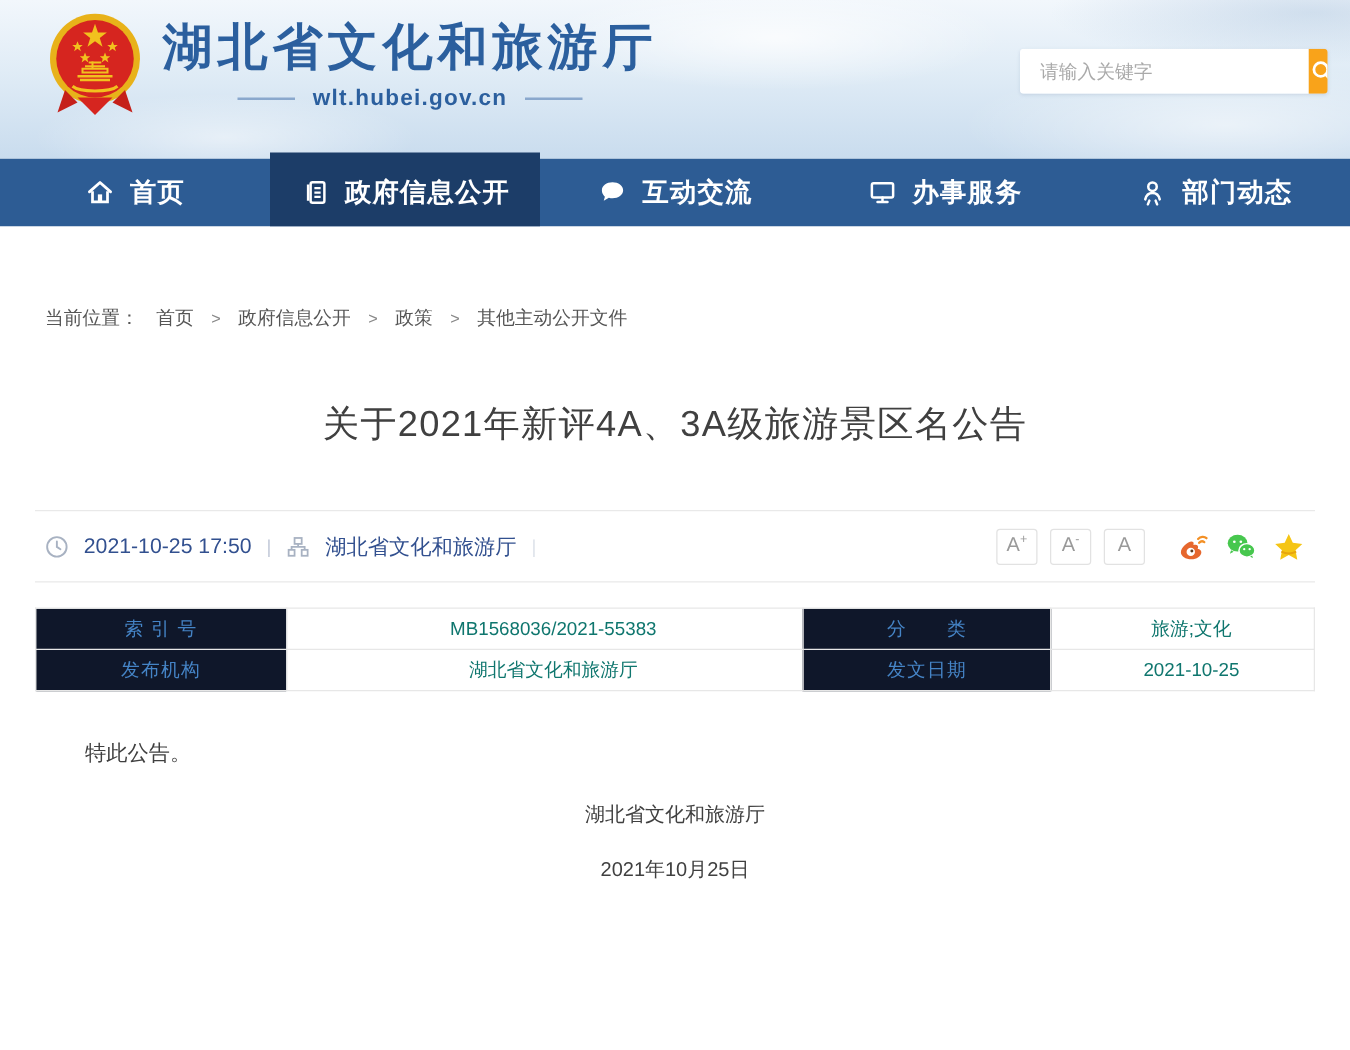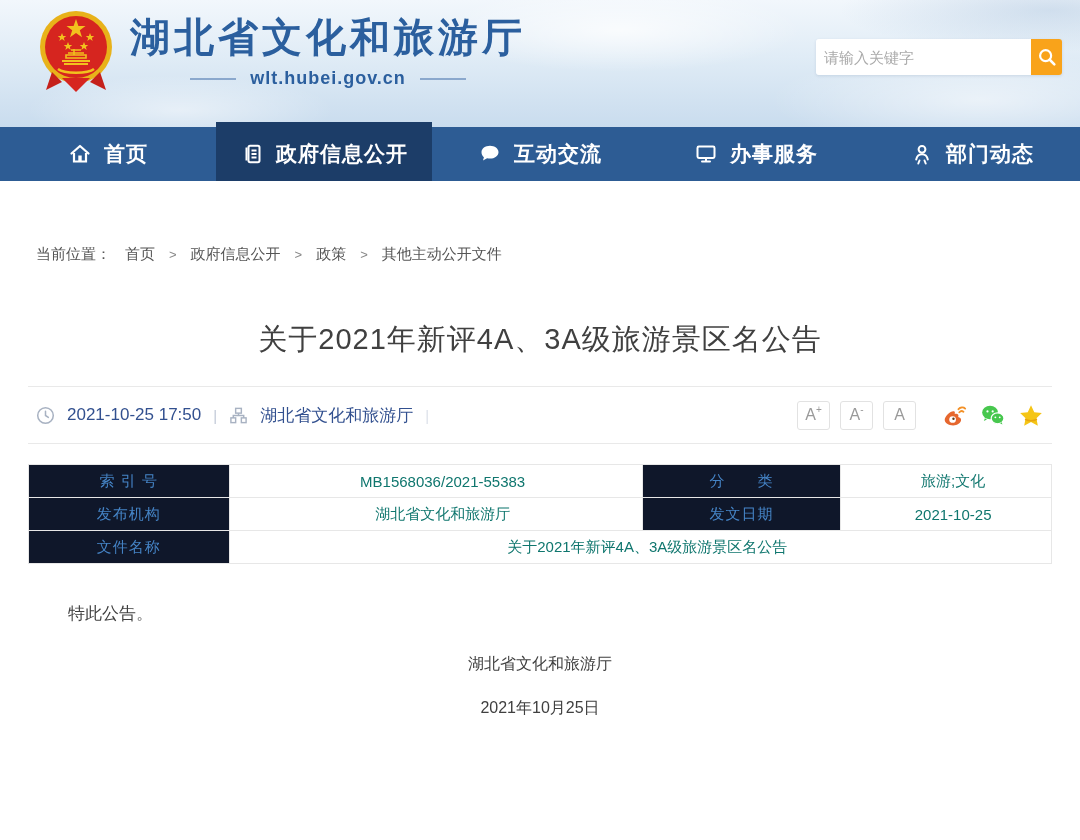--- a/index.html
+++ b/index.html
@@ -20,21 +20,21 @@
   .emblem { width:76px; height:90px; margin-right:16px; }
   .brand-text { padding-top:8px; }
   .site-name { font-size:40px; font-weight:bold; color:#2b5f9e; letter-spacing:4px; line-height:48px;
     font-family:"Liberation Serif","DejaVu Serif",serif; }
   .site-url-row { display:flex; align-items:center; justify-content:center; margin-top:6px; color:#2b5f9e; }
   .site-url-row .dash { width:46px; height:2px; background:#8aa8cd; margin:0 14px; }
   .site-url { font-size:18px; font-weight:bold; letter-spacing:1px; }
 
   .search-box { position:absolute; right:18px; top:39px; width:246px; height:36px; display:flex;
     border-radius:3px; overflow:hidden; box-shadow:0 1px 3px rgba(60,90,130,.15); }
-  .search-input { flex:1; border:none; outline:none; padding:0 8px; font-size:15px; color:#444;
+  .search-input { flex:1; border:none; outline:none; padding:0 16px; font-size:15px; color:#444;
     background:#fff; font-family:inherit; }
   .search-input::placeholder { color:#aaa; }
   .search-btn { width:44px; border:none; background:#f9a31a; cursor:pointer;
     display:flex; align-items:center; justify-content:center; }
 
   
   .nav { display:flex; height:54px; background:#2d5c94; position:relative; }
   .nav-item { flex:1; display:flex; align-items:center; justify-content:center; gap:12px;
     color:#fff; font-size:21px; font-weight:bold; cursor:pointer; letter-spacing:1px; }
   .nav-item.active { background:#1c3d68; margin-top:-5px; padding-top:5px; }
@@ -43,21 +43,21 @@
   
   .content { margin:0 28px; }
 
   .crumbs { padding:28px 8px 0; font-size:15px; color:#555; display:flex; align-items:center; gap:14px;margin-top:36px; }
   .crumb { color:#555; cursor:pointer; }
   .crumb-sep { color:#888; font-size:13px; }
 
   .article-title { margin-top:56px; text-align:center; font-size:29px; color:#404040;
     font-weight:normal; letter-spacing:1px; }
 
-  .meta { margin-top:26px; height:58px; border-top:1px solid #e9e9e9; border-bottom:1px solid #e9e9e9;
+  .meta { margin-top:48px; height:58px; border-top:1px solid #e9e9e9; border-bottom:1px solid #e9e9e9;
     display:flex; align-items:center; justify-content:space-between; padding:0 8px; }
   .meta-left { display:flex; align-items:center; gap:12px; font-size:17px; color:#32508f; }
   .meta-sep { color:#c2c9d8; font-size:15px; }
   .meta-sep.dim { color:#dde2ea; }
   .meta-right { display:flex; align-items:center; gap:10px; }
   .fs-btn { min-width:33px; height:29px; background:#fff; border:1px solid #e2e2e2; border-radius:3px;
     color:#9a9a9a; font-size:16px; cursor:pointer; display:flex; align-items:flex-start;
     justify-content:center; padding-top:4px; font-family:inherit; }
   .fs-mod { font-size:10px; margin-top:-2px; }
   .share { display:flex; align-items:center; gap:12px; margin-left:16px; }
@@ -257,24 +257,20 @@
       <td>MB1568036/2021-55383</td>
       <th>分　　类</th>
       <td>旅游;文化</td>
     </tr>
     <tr>
       <th>发布机构</th>
       <td>湖北省文化和旅游厅</td>
       <th>发文日期</th>
       <td>2021-10-25</td>
     </tr>
-    <tr>
-      <th>文件名称</th>
-      <td colspan="3">关于2021年新评4A、3A级旅游景区名公告</td>
-    </tr>
   </tbody>
     </table>
 
   <div class="article-body">
     <p class="notice">特此公告。</p>
     <p class="sig">湖北省文化和旅游厅</p>
     <p class="sig-date">2021年10月25日</p>
   </div>
 
 </div>

